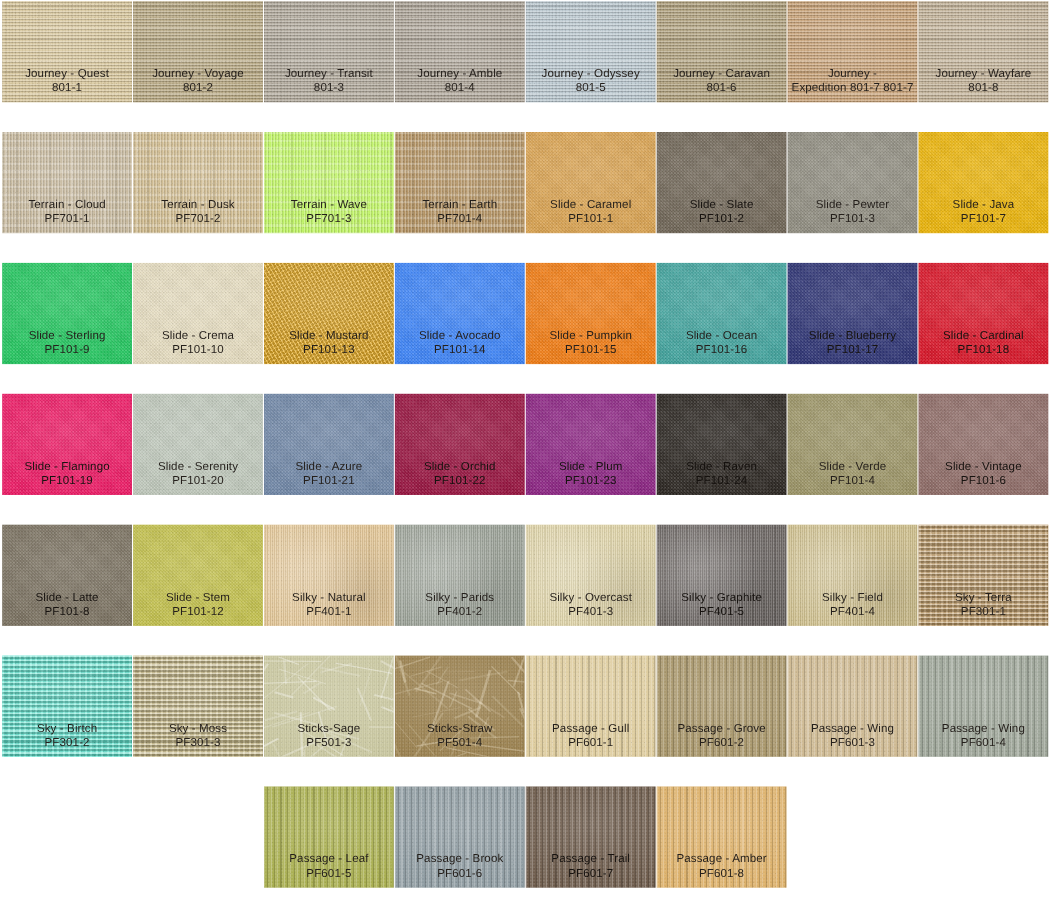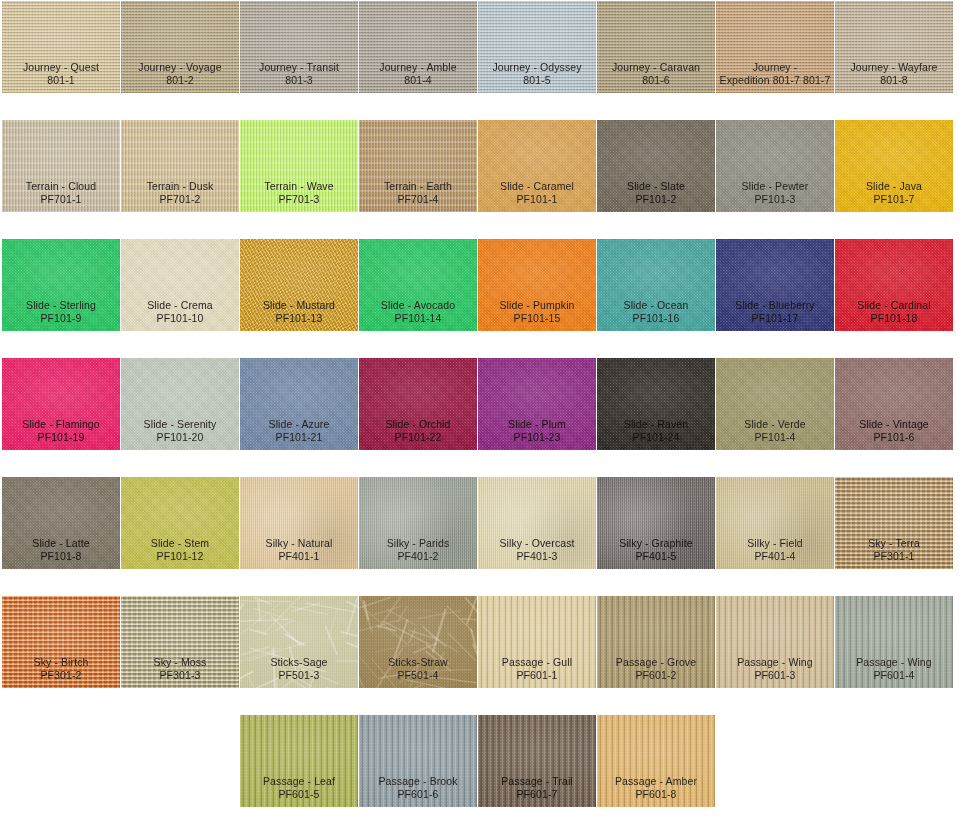--- a/index.html
+++ b/index.html
@@ -362,21 +362,21 @@
     </div>
     <div class="swatch t-slide-rough" title="Slide - Mustard PF101-13" style="background-color: rgb(236, 175, 34);">
       <div class="tex"></div>
       <div class="noise"></div>
       <div class="shade"></div>
       <div class="label">
         <span class="nm">Slide - Mustard</span>
         <span class="cd">PF101-13</span>
       </div>
     </div>
-    <div class="swatch t-slide" title="Slide - Avocado PF101-14" style="background-color: #22c55e;">
+    <div class="swatch t-slide" title="Slide - Avocado PF101-14" style="background-color: #3b82f6;">
       <div class="tex"></div>
       <div class="noise"></div>
       <div class="shade"></div>
       <div class="label">
         <span class="nm">Slide - Avocado</span>
         <span class="cd">PF101-14</span>
       </div>
     </div>
     <div class="swatch t-slide" title="Slide - Pumpkin PF101-15" style="background-color: rgb(240, 123, 18);">
       <div class="tex"></div>
@@ -551,21 +551,21 @@
     </div>
     <div class="swatch t-sky" title="Sky - Terra PF301-1" style="background-color: rgb(192, 154, 99);">
       <div class="tex"></div>
       <div class="noise"></div>
       <div class="shade"></div>
       <div class="label">
         <span class="nm">Sky - Terra</span>
         <span class="cd">PF301-1</span>
       </div>
     </div>
-    <div class="swatch t-sky" title="Sky - Birtch PF301-2" style="background-color: #f97316;">
+    <div class="swatch t-sky" title="Sky - Birtch PF301-2" style="background-color: #5eead4;">
       <div class="tex"></div>
       <div class="noise"></div>
       <div class="shade"></div>
       <div class="label">
         <span class="nm">Sky - Birtch</span>
         <span class="cd">PF301-2</span>
       </div>
     </div>
     <div class="swatch t-sky" title="Sky - Moss PF301-3" style="background-color: rgb(202, 187, 134);">
       <div class="tex"></div>

